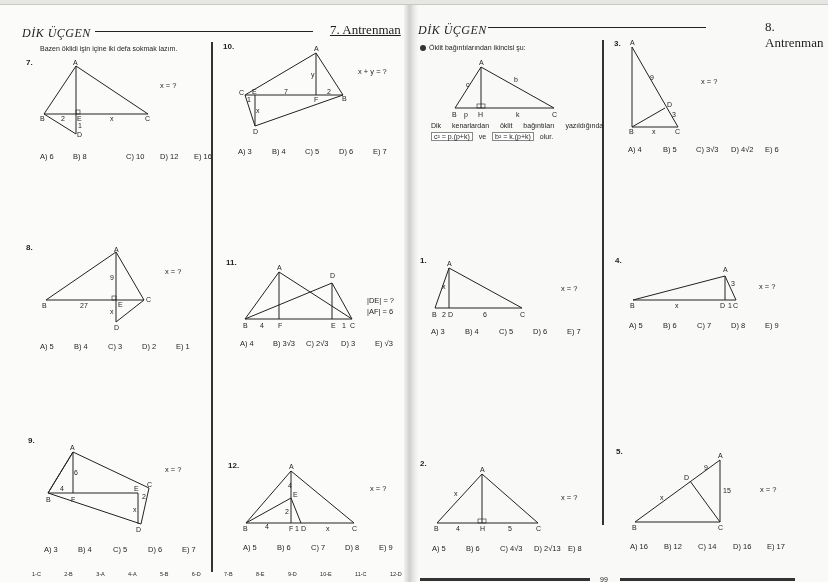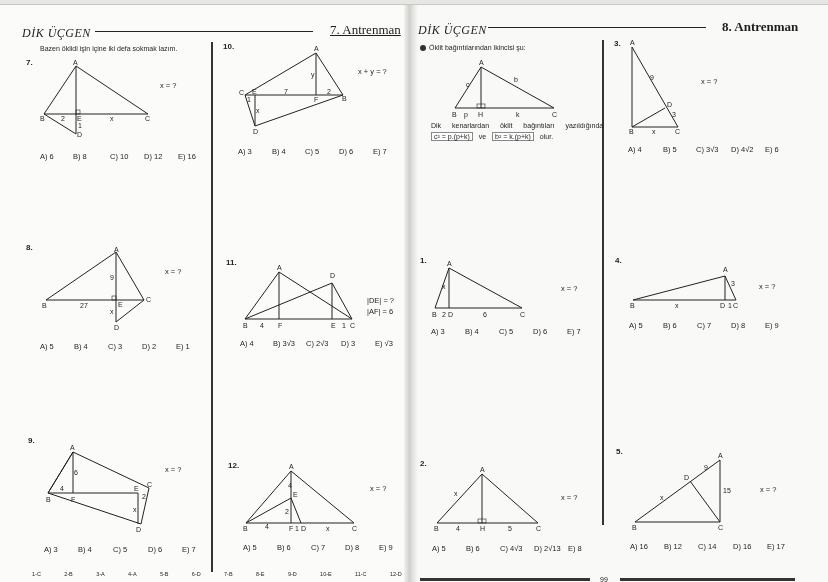--- a/index.html
+++ b/index.html
@@ -55,21 +55,21 @@
   <text x="0" y="63">B</text>
     <text x="21" y="63">2</text>
     <text x="37" y="63">E</text>
   <text x="70" y="63">x</text>
     <text x="105" y="63">C</text>
   <text x="38" y="70">1</text>
     <text x="37" y="79">D</text>
 </svg>
 <div class="opts" style="left:40px;top:152px;gap:0;">
   <span style="width:33px">A) 6</span>
-  <span style="width:37px">B) 8</span>
+  <span style="width:53px">B) 8</span>
   <span style="width:34px">C) 10</span>
   <span style="width:34px">D) 12</span>
   <span>E) 16</span>
 </div>
 
 <div class="qnum" style="left:26px;top:243px;">8.</div>
 <div class="q" style="left:165px;top:267px;">x = ?</div>
 <svg style="left:44px;top:248px;" width="120" height="80">
   <polyline points="2,52 72,4 100,52 2,52" fill="none" stroke="#222"></polyline>
   <line x1="72" y1="4" x2="72" y2="74" stroke="#222"></line>
@@ -208,21 +208,21 @@
   <span>9-D</span>
   <span>10-E</span>
   <span>11-C</span>
   <span>12-D</span>
 </div>
 
 <div class="hdr" style="left:418px;top:20px;">
   <span class="hdr-title">DİK ÜÇGEN</span>
 </div>
 <div class="hdr-line" style="left:488px;top:27px;width:218px;"></div>
-<div class="hdr hdr-train" style="left:722px;top:19px;font-weight:bold;">8. Antrenman</div>
+<div class="hdr hdr-train" style="left:765px;top:19px;">8. Antrenman</div>
 
 <div class="vline" style="left:602px;top:40px;height:485px;"></div>
 
 <div class="txt" style="left:420px;top:44px;">
   <span style="display:inline-block;width:6px;height:6px;border-radius:50%;background:#333;vertical-align:middle;margin-right:3px;"></span><span>Öklit bağıntılarından ikincisi şu:</span>
 </div>
 <svg style="left:454px;top:62px;" width="110" height="55">
   <polyline points="1,46 27,5 100,46 1,46" fill="none" stroke="#222"></polyline>
   <line x1="27" y1="5" x2="27" y2="46" stroke="#222"></line>
   <rect x="23" y="42" width="8" height="4" fill="none" stroke="#222" stroke-width="0.6"></rect>

